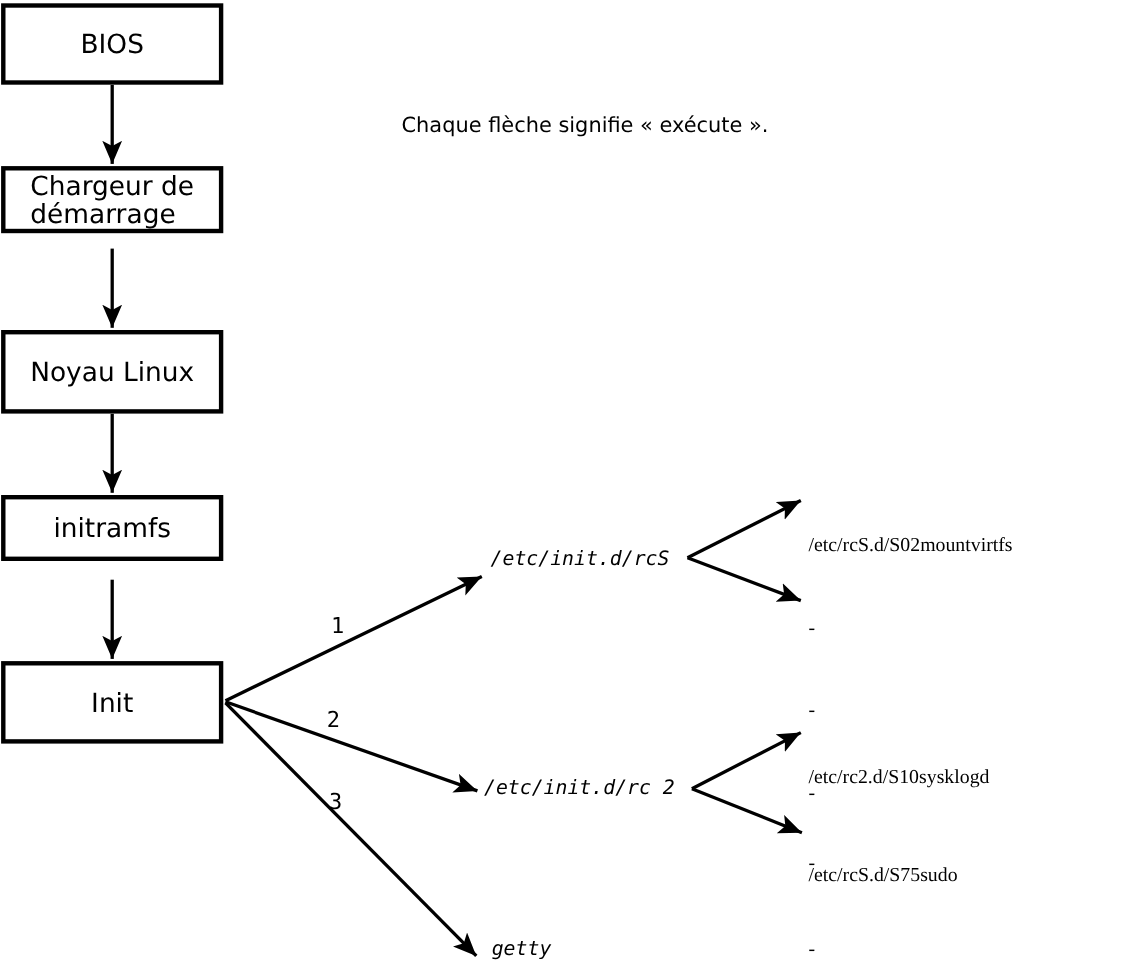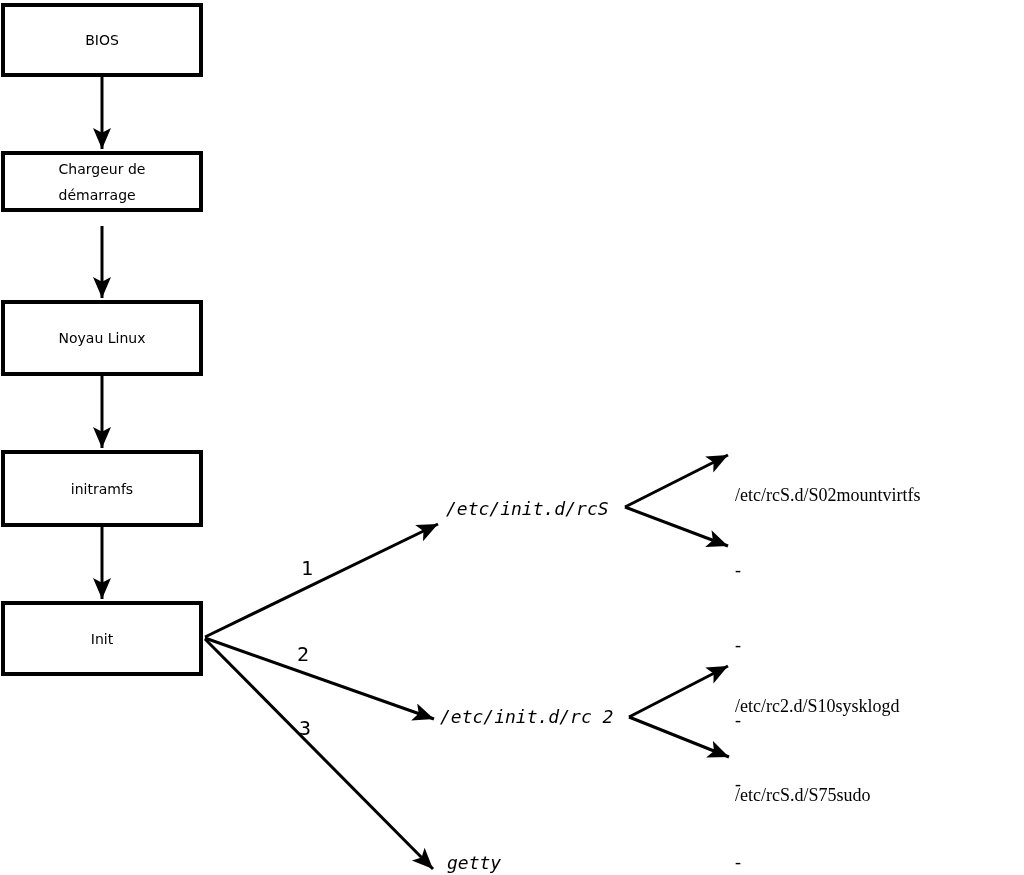--- a/index.html
+++ b/index.html
@@ -9,21 +9,21 @@
     background:var(--bg); overflow:hidden;
     font-family:"DejaVu Sans", sans-serif; color:var(--text);
   }
   #arrows { position:absolute; left:0; top:0; width:1024px; height:875px; }
   #arrows line { stroke:var(--line); stroke-width:3; }
   #arrowhead path { fill:var(--line); }
   .box {
     position:absolute; box-sizing:border-box;
     border:4px solid var(--line); background:var(--bg);
     display:flex; align-items:center; justify-content:center;
-    font-size:14px; line-height:26px;
+    font-size:24px; line-height:26px;
   }
   .box span { white-space:pre-line; text-align:left; }
   .note {
     position:absolute; left:365px; top:103px;
     font-size:19px; line-height:22px; white-space:pre;
   }
   .mono {
     position:absolute; font-family:"DejaVu Sans Mono", monospace;
     font-size:18px; line-height:22px; white-space:pre;font-style:italic;
   }
@@ -31,21 +31,21 @@
     position:absolute; font-family:"DejaVu Sans Mono", monospace;
     font-size:20px; line-height:22px; white-space:pre;
   }
   .script-col { position:absolute; font-family:Liberation Serif, serif;
     font-size:18px; white-space:pre; }
   #scripts-rcs { left:735px; top:433px; line-height:25px; }
   #scripts-rc2 { left:735px; top:641px; line-height:26px; }
   #box-bios      { left:1px; top:3px;   width:202px; height:74px; }
   #box-loader    { left:1px; top:151px; width:202px; height:61px; }
   #box-kernel    { left:1px; top:300px; width:202px; height:76px; }
-  #box-initramfs { left:1px; top:450px; width:202px; height:77px; }
+  #box-initramfs { left:1px; top:450px; width:202px; height:60px; }
   #box-init      { left:1px; top:601px; width:202px; height:75px; }
   #target-rcs   { left:446px; top:498px; }
   #target-rc2   { left:440px; top:706px;text-align:right; }
   #target-getty { left:447px; top:852px; }
   #num-1 { left:301px; top:557px; }
   #num-2 { left:297px; top:643px; }
   #num-3 { left:299px; top:717px; }
 </style>
 </head>
 <body>
@@ -68,20 +68,21 @@
     <line x1="205" y1="638" x2="434" y2="719" marker-end="url(#arrowhead)"></line>
     <line x1="205" y1="639" x2="433" y2="869" marker-end="url(#arrowhead)"></line>
 
     <line x1="625" y1="507" x2="728" y2="455" marker-end="url(#arrowhead)"></line>
     <line x1="625" y1="507" x2="728" y2="546" marker-end="url(#arrowhead)"></line>
 
     <line x1="629" y1="717" x2="728" y2="666" marker-end="url(#arrowhead)"></line>
     <line x1="629" y1="717" x2="729" y2="757" marker-end="url(#arrowhead)"></line>
   </svg>
 
+  <div class="note">Chaque flèche signifie « exécute ».</div>
 
   <div class="box" id="box-bios">
     <span>BIOS</span>
   </div>
   <div class="box" id="box-loader">
     <span>Chargeur de
 démarrage</span>
   </div>
   <div class="box" id="box-kernel">
     <span>Noyau Linux</span>

